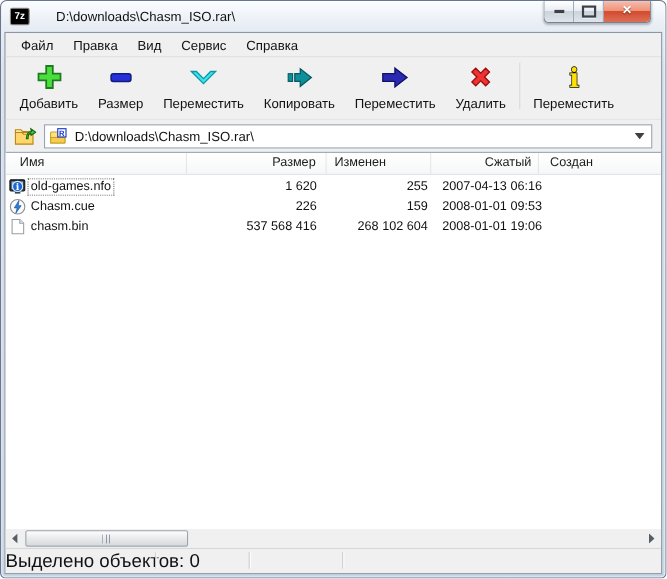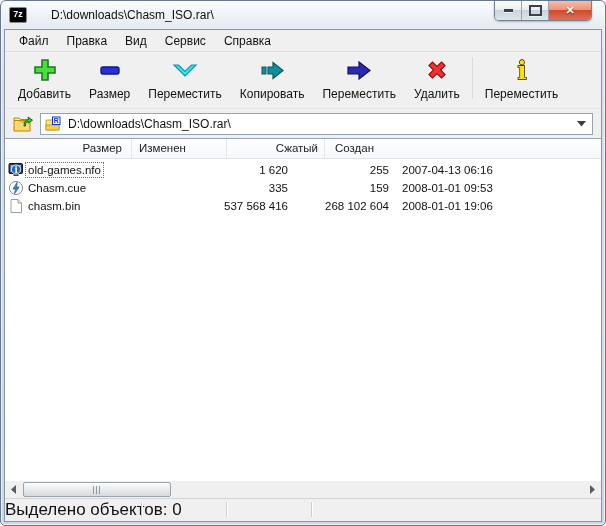--- a/index.html
+++ b/index.html
@@ -189,20 +189,21 @@
         <span class="combo-arrow">
           <svg width="9" height="6" viewBox="0 0 9 6">
               <path d="M0 0h9L4.5 5.5z" fill="#404040"></path>
             </svg>
         </span>
       </div>
     </div>
 
     <div class="listpanel">
       <div class="lheader">
+        <div class="hcell h-name">Имя</div>
         <div class="hcell h-size">Размер</div>
         <div class="hcell h-mod">Изменен</div>
         <div class="hcell h-packed">Сжатый</div>
         <div class="hcell h-created">Создан</div>
       </div>
 
       <div class="rows">
         <div class="row">
           <div class="c-name">
             <svg class="file-icon" viewBox="0 0 16 16">
@@ -221,21 +222,21 @@
         </div>
 
         <div class="row">
           <div class="c-name">
             <svg class="file-icon" viewBox="0 0 16 16">
               <circle cx="8" cy="8" r="6.6" fill="#fafafa" stroke="#8a8f94"></circle>
               <path d="M9.2 2.2 L5 9h2.6L6.4 13.8 11.2 7H8.6z" fill="#2f7fe0" stroke="#1450a0" stroke-width="0.6"></path>
             </svg>
             <span class="fname">Chasm.cue</span>
           </div>
-          <div class="c-size">335</div>
+          <div class="c-size">226</div>
           <div class="c-packed">159</div>
           <div class="c-mod">2008-01-01 09:53</div>
           <div class="c-created"></div>
         </div>
 
         <div class="row">
           <div class="c-name">
             <svg class="file-icon" viewBox="0 0 16 16">
               <path d="M3 1.5h7l3.5 3.5v9.5H3z" fill="#fff" stroke="#9aa0a6"></path>
               <path d="M10 1.5V5h3.5" fill="#e8eaed" stroke="#9aa0a6"></path>

